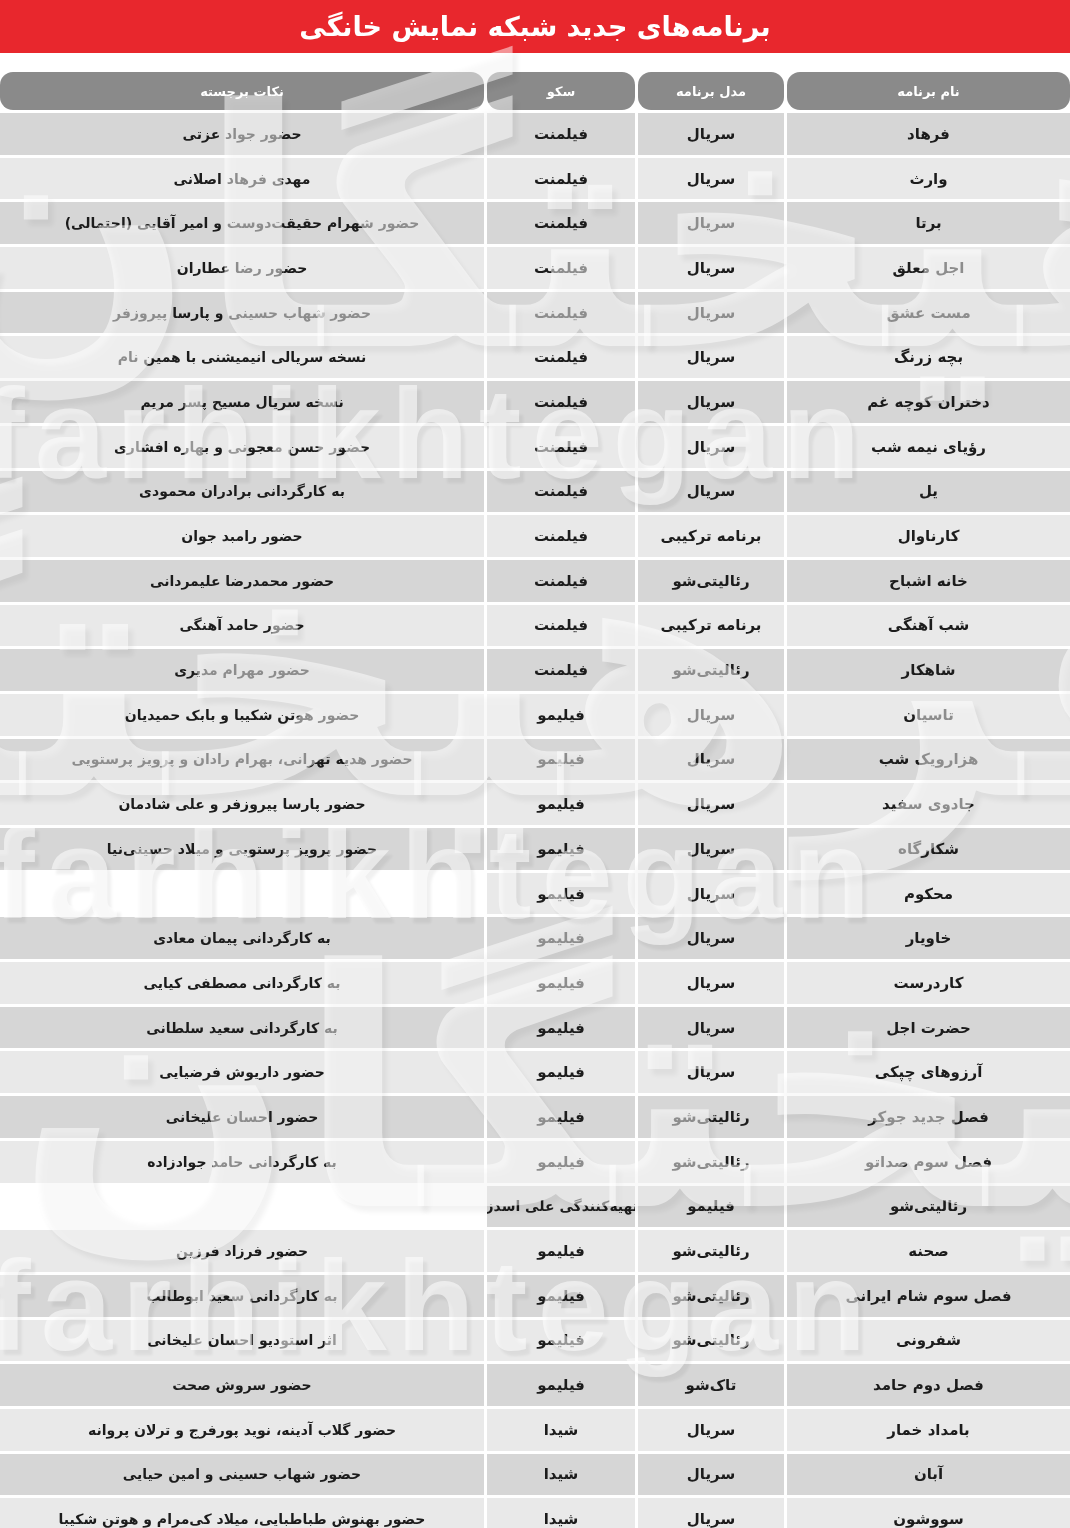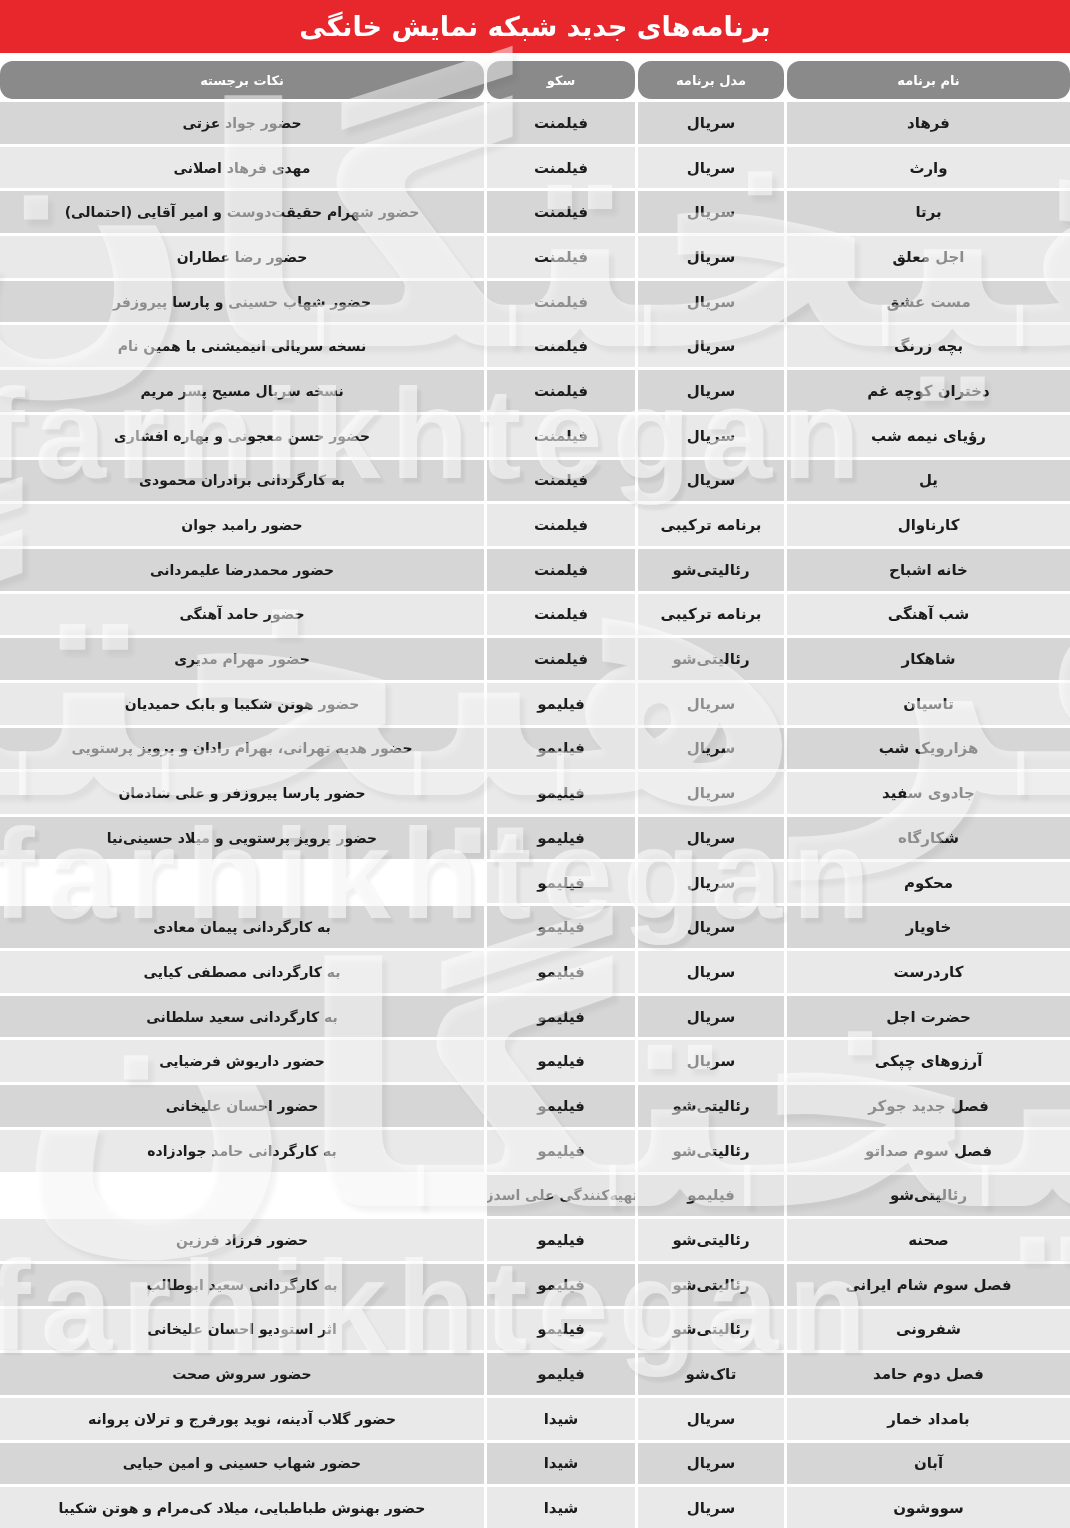--- a/index.html
+++ b/index.html
@@ -5,21 +5,21 @@
   html,body{margin:0;padding:0;}
   body{
     width:1070px;height:1528px;overflow:hidden;background:#ffffff;
     position:relative;
     font-family:"DejaVu Sans",sans-serif;
   }
   .page{position:relative;width:1070px;height:1528px;overflow:hidden;direction:rtl;}
   .title-bar{
     height:53px;background:var(--title-bg,#e8272d);
     display:flex;align-items:center;justify-content:center;
-    margin-bottom:8px;
+    margin-bottom:19px;
   }
   .title-bar .title{
     color:#ffffff;font-size:27px;font-weight:bold;letter-spacing:0;
   }
   .grid-row{
     display:grid;
     grid-template-columns:283px 146px 148px 484px; 
     column-gap:3px;
     direction:rtl;
   }

